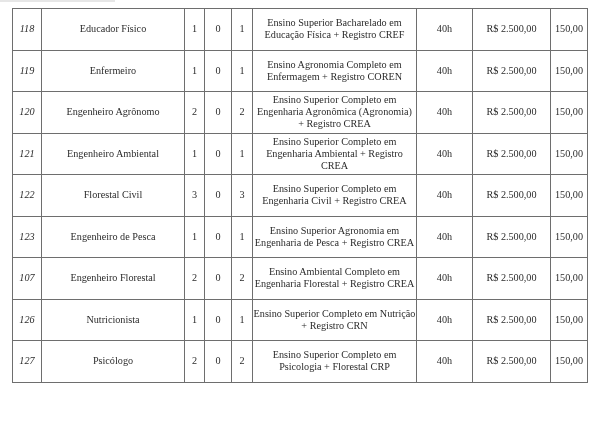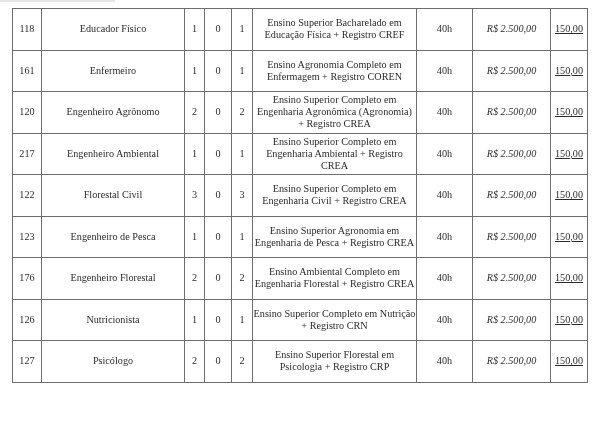--- a/index.html
+++ b/index.html
@@ -33,25 +33,25 @@
     }
     table.vagas td {
       border: 1.3px solid #6e6e6e;
       height: 40.5px;
       padding: 0;
       text-align: center;
       vertical-align: middle;
       font-size: 10.2px;
       line-height: 12px;
     }
-    td.c-code { text-align: left; padding-left: 9px; }
+    td.c-code { text-align: left; padding-left: 9px; font-style: italic; }
     td.c-req { font-size: 10px; line-height: 12px; padding: 0 2px; }
     td.c-num { font-size: 10.2px; }
-    td.c-salary { font-size: 10.2px; font-style: italic; }
-    td.c-fee { font-size: 10.2px; text-decoration: underline; }
+    td.c-salary { font-size: 10.2px; }
+    td.c-fee { font-size: 10.2px; }
   </style>
 </head>
 <body>
 
 <div class="top-strip"></div>
 
 <table class="vagas">
   <colgroup>
     <col style="width:29px">
     <col style="width:143px">
@@ -69,21 +69,21 @@
       <td class="c-pos">Educador Físico</td>
       <td class="c-num">1</td>
       <td class="c-num">0</td>
       <td class="c-num">1</td>
       <td class="c-req">Ensino Superior Bacharelado em Educação Física + Registro CREF</td>
       <td class="c-work">40h</td>
       <td class="c-salary">R$ 2.500,00</td>
       <td class="c-fee">150,00</td>
     </tr>
     <tr>
-      <td class="c-code">161</td>
+      <td class="c-code">119</td>
       <td class="c-pos">Enfermeiro</td>
       <td class="c-num">1</td>
       <td class="c-num">0</td>
       <td class="c-num">1</td>
       <td class="c-req">Ensino Agronomia Completo em Enfermagem + Registro COREN</td>
       <td class="c-work">40h</td>
       <td class="c-salary">R$ 2.500,00</td>
       <td class="c-fee">150,00</td>
     </tr>
     <tr>
@@ -91,21 +91,21 @@
       <td class="c-pos">Engenheiro Agrônomo</td>
       <td class="c-num">2</td>
       <td class="c-num">0</td>
       <td class="c-num">2</td>
       <td class="c-req">Ensino Superior Completo em Engenharia Agronômica (Agronomia) + Registro CREA</td>
       <td class="c-work">40h</td>
       <td class="c-salary">R$ 2.500,00</td>
       <td class="c-fee">150,00</td>
     </tr>
     <tr>
-      <td class="c-code">217</td>
+      <td class="c-code">121</td>
       <td class="c-pos">Engenheiro Ambiental</td>
       <td class="c-num">1</td>
       <td class="c-num">0</td>
       <td class="c-num">1</td>
       <td class="c-req">Ensino Superior Completo em Engenharia Ambiental + Registro CREA</td>
       <td class="c-work">40h</td>
       <td class="c-salary">R$ 2.500,00</td>
       <td class="c-fee">150,00</td>
     </tr>
     <tr>
@@ -124,21 +124,21 @@
       <td class="c-pos">Engenheiro de Pesca</td>
       <td class="c-num">1</td>
       <td class="c-num">0</td>
       <td class="c-num">1</td>
       <td class="c-req">Ensino Superior Agronomia em Engenharia de Pesca + Registro CREA</td>
       <td class="c-work">40h</td>
       <td class="c-salary">R$ 2.500,00</td>
       <td class="c-fee">150,00</td>
     </tr>
     <tr>
-      <td class="c-code">176</td>
+      <td class="c-code">107</td>
       <td class="c-pos">Engenheiro Florestal</td>
       <td class="c-num">2</td>
       <td class="c-num">0</td>
       <td class="c-num">2</td>
       <td class="c-req">Ensino Ambiental Completo em Engenharia Florestal + Registro CREA</td>
       <td class="c-work">40h</td>
       <td class="c-salary">R$ 2.500,00</td>
       <td class="c-fee">150,00</td>
     </tr>
     <tr>
@@ -151,19 +151,19 @@
       <td class="c-work">40h</td>
       <td class="c-salary">R$ 2.500,00</td>
       <td class="c-fee">150,00</td>
     </tr>
     <tr>
       <td class="c-code">127</td>
       <td class="c-pos">Psicólogo</td>
       <td class="c-num">2</td>
       <td class="c-num">0</td>
       <td class="c-num">2</td>
-      <td class="c-req">Ensino Superior Florestal em Psicologia + Registro CRP</td>
+      <td class="c-req">Ensino Superior Completo em Psicologia + Florestal CRP</td>
       <td class="c-work">40h</td>
       <td class="c-salary">R$ 2.500,00</td>
       <td class="c-fee">150,00</td>
     </tr>
   </tbody>
 </table>
 
 </body></html>

